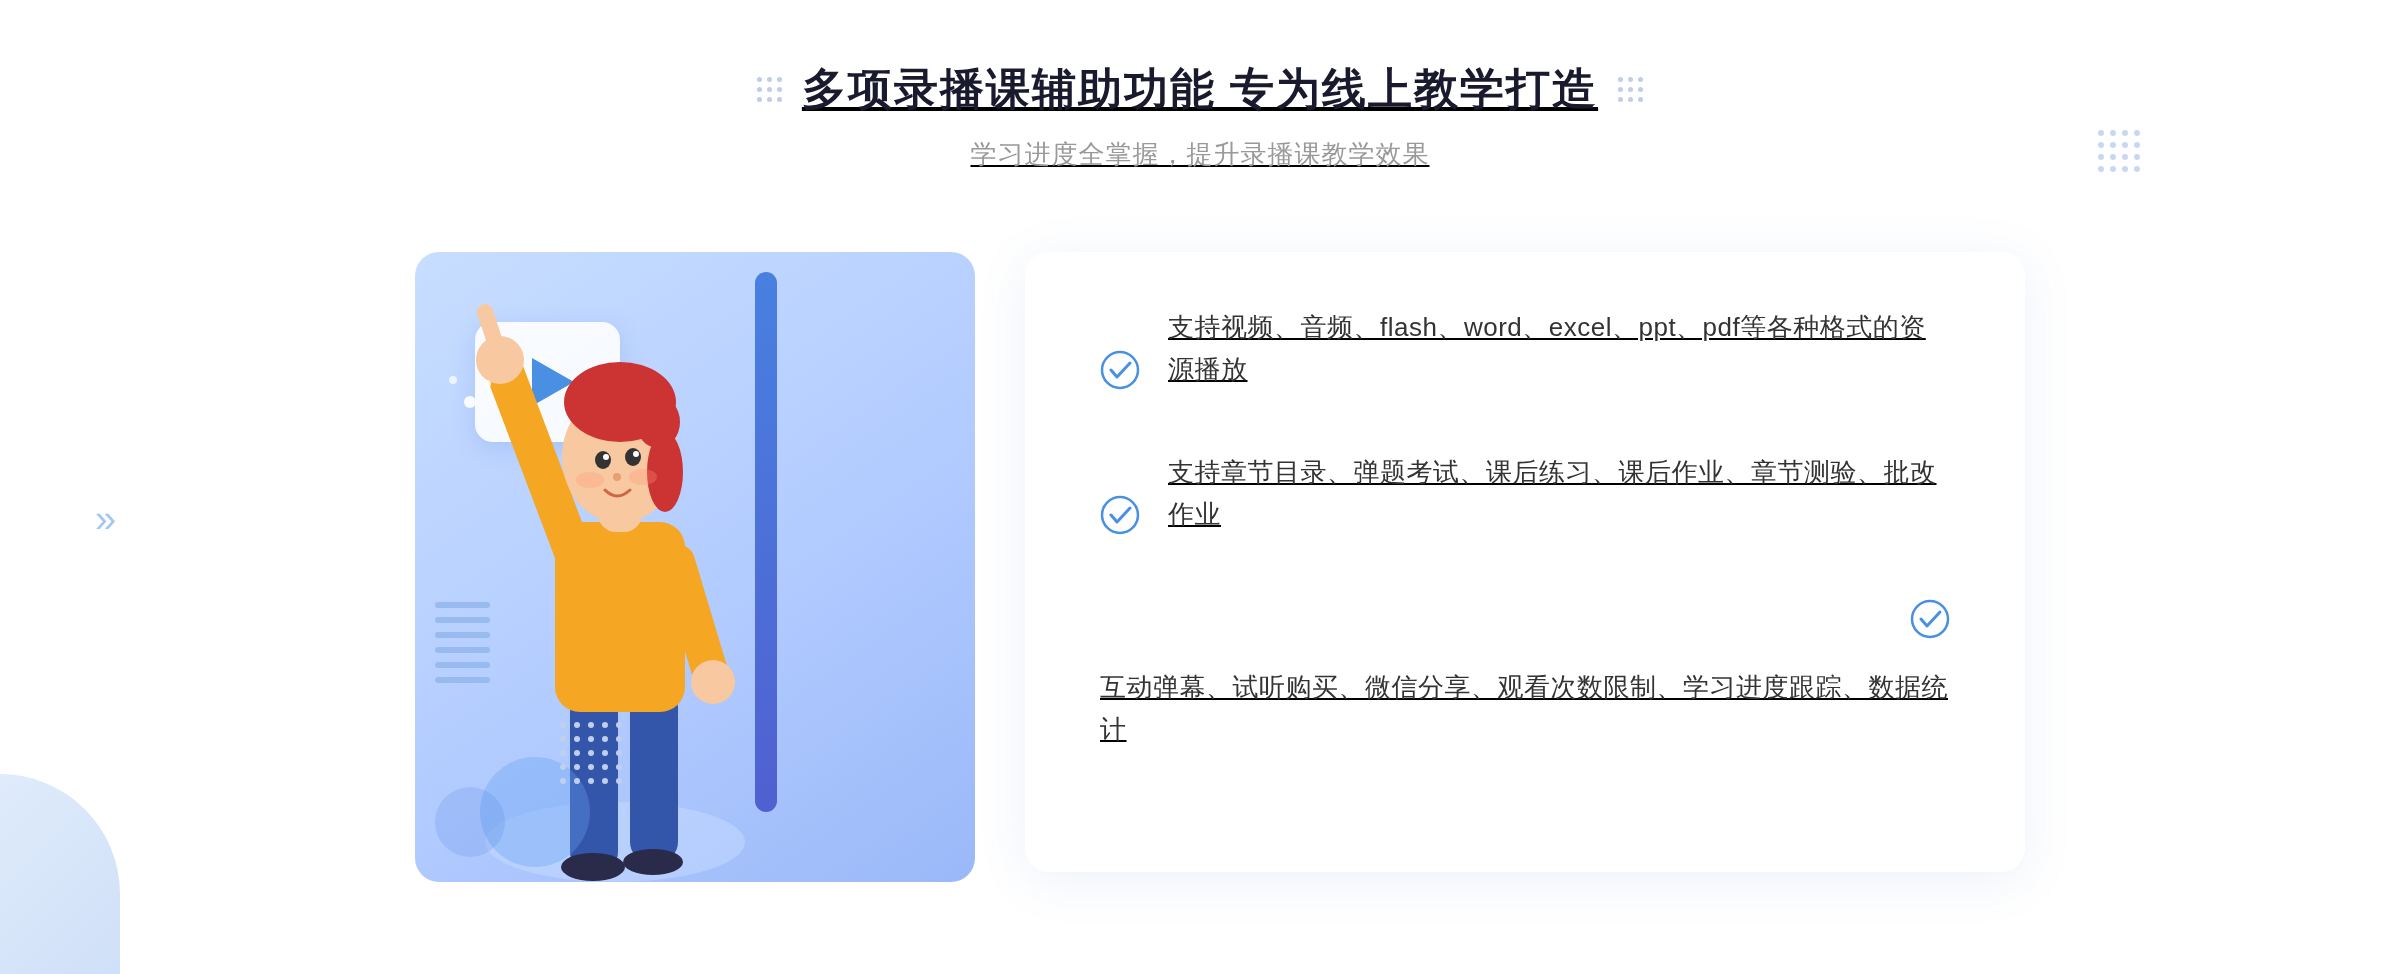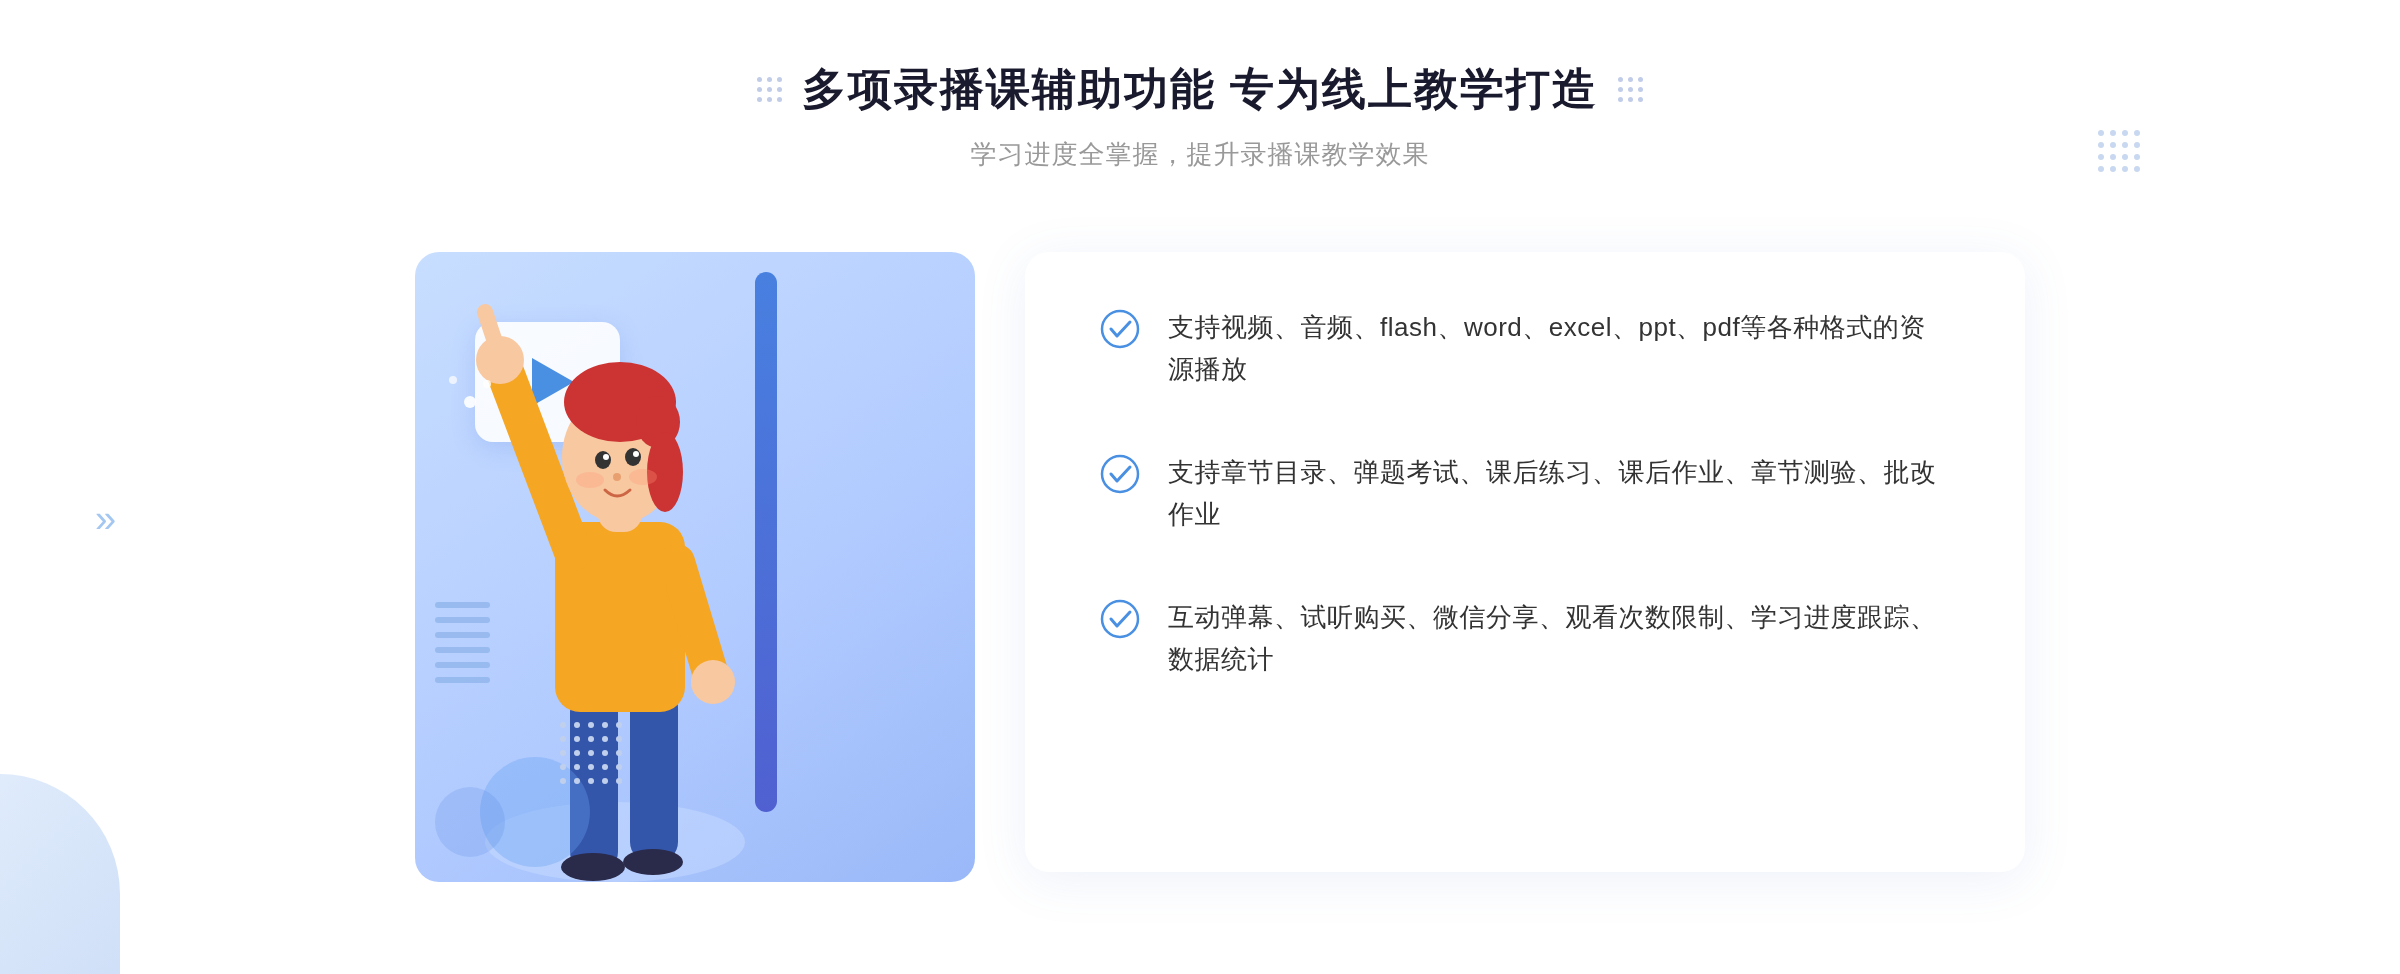--- a/index.html
+++ b/index.html
@@ -18,20 +18,21 @@
     }
 
     .page-container {
       width: 2400px;
       height: 974px;
       background: #ffffff;
       position: relative;
       display: flex;
       flex-direction: column;
       align-items: center;
+      text-decoration: underline;
     }
 
     
     .header-section {
       margin-top: 60px;
       text-align: center;
       position: relative;
       z-index: 2;
     }
 
@@ -69,27 +70,28 @@
 
     .subtitle {
       margin-top: 18px;
       font-size: 26px;
       color: #999;
       letter-spacing: 1px;
     }
 
     .feature-item {
       display: flex;
-      align-items: flex-start;
+      align-items: flex-end;
       margin-bottom: 62px;
       gap: 28px;
     }
 
     .feature-item:last-child {
       margin-bottom: 0;
+      flex-direction: column;
     }
 
     .check-icon {
       width: 40px;
       height: 40px;
       flex-shrink: 0;
       margin-top: 2px;
     }
 
     .check-icon svg {

